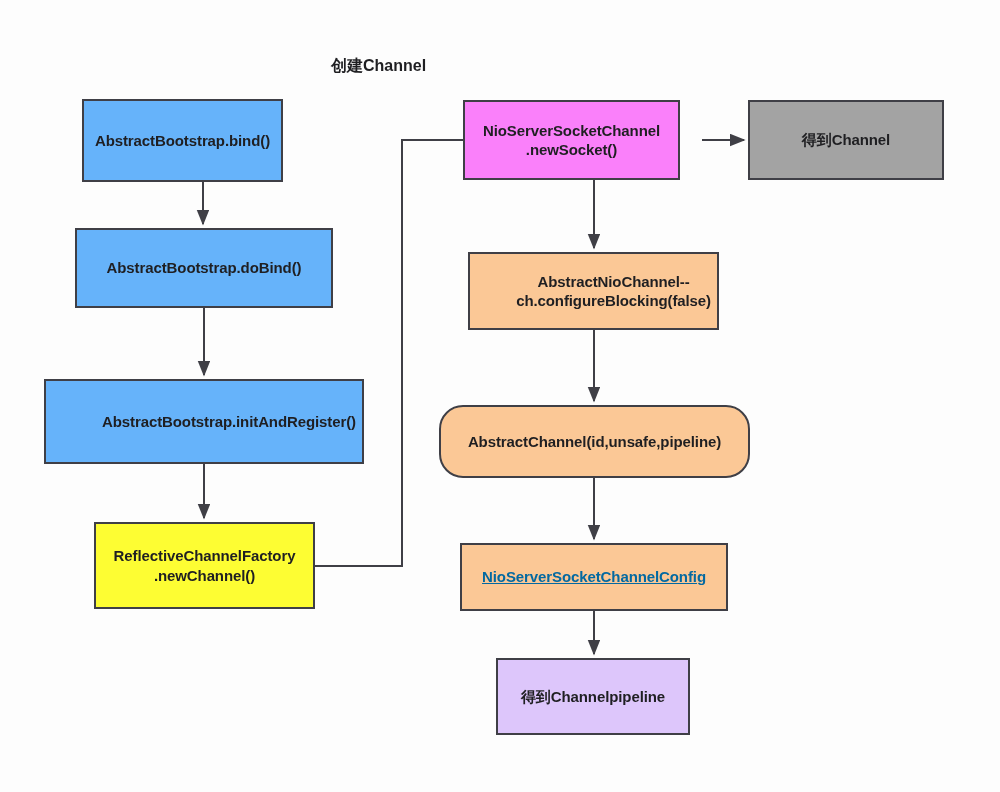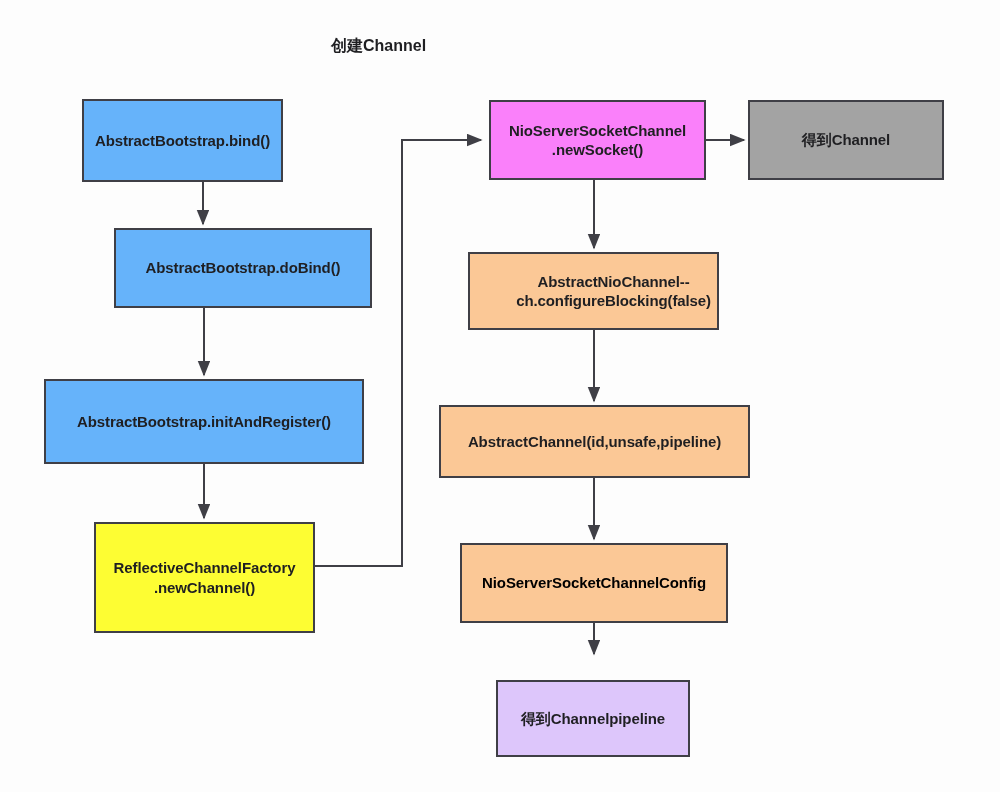--- a/index.html
+++ b/index.html
@@ -50,21 +50,21 @@
     color: #2b2b2e;
     letter-spacing: 0px;
     white-space: nowrap;
   }
 </style>
 </head>
 <body style="background: rgb(253, 253, 253);">
 
 <div id="canvas">
 
-  <div class="title" style="left: 331px; top: 36px; color: rgb(31, 31, 34); text-align: right;">创建Channel</div>
+  <div class="title" style="left: 331px; top: 56px; color: rgb(31, 31, 34); text-align: right;">创建Channel</div>
 
   <svg id="edges" viewBox="0 0 1000 792" xmlns="http://www.w3.org/2000/svg">
     <defs>
       <marker id="arrowhead" markerWidth="9" markerHeight="9" refX="7.2" refY="3.2" orient="auto" markerUnits="strokeWidth">
         <path d="M 0 0 L 8 3.2 L 0 6.4 z" fill="#3f3f46"></path>
       </marker>
     </defs>
     <g id="edge-group">
         <path d="M 203,182 L 203,224" fill="none" stroke="#3f3f46" stroke-width="2" stroke-linejoin="miter" marker-end="url(#arrowhead)"></path>
         <path d="M 204,308 L 204,375" fill="none" stroke="#3f3f46" stroke-width="2" stroke-linejoin="miter" marker-end="url(#arrowhead)"></path>
@@ -73,27 +73,27 @@
         <path d="M 702,140 L 744,140" fill="none" stroke="#3f3f46" stroke-width="2" stroke-linejoin="miter" marker-end="url(#arrowhead)"></path>
         <path d="M 594,180 L 594,248" fill="none" stroke="#3f3f46" stroke-width="2" stroke-linejoin="miter" marker-end="url(#arrowhead)"></path>
         <path d="M 594,330 L 594,401" fill="none" stroke="#3f3f46" stroke-width="2" stroke-linejoin="miter" marker-end="url(#arrowhead)"></path>
         <path d="M 594,478 L 594,539" fill="none" stroke="#3f3f46" stroke-width="2" stroke-linejoin="miter" marker-end="url(#arrowhead)"></path>
         <path d="M 594,611 L 594,654" fill="none" stroke="#3f3f46" stroke-width="2" stroke-linejoin="miter" marker-end="url(#arrowhead)"></path>
       </g>
   </svg>
 
   <div id="node-layer">
       <div class="node" style="left: 82px; top: 99px; width: 201px; height: 83px; background: rgb(102, 179, 250); border-color: rgb(63, 63, 70); color: rgb(31, 31, 34); font-size: 15px;"><span>AbstractBootstrap.bind()</span></div>
-      <div class="node" style="left: 75px; top: 228px; width: 258px; height: 80px; background: rgb(102, 179, 250); border-color: rgb(63, 63, 70); color: rgb(31, 31, 34); font-size: 15px; margin-left: 39px;"><span>AbstractBootstrap.doBind()</span></div>
-      <div class="node" style="left: 44px; top: 379px; width: 320px; height: 85px; background: rgb(102, 179, 250); border-color: rgb(63, 63, 70); color: rgb(31, 31, 34); font-size: 15px;"><span>AbstractBootstrap.initAndRegister()</span></div>
-      <div class="node" style="left: 94px; top: 522px; width: 221px; height: 111px; background: rgb(253, 253, 51); border-color: rgb(63, 63, 70); color: rgb(31, 31, 34); font-size: 15px;"><span>ReflectiveChannelFactory
+      <div class="node" style="left: 75px; top: 228px; width: 258px; height: 80px; background: rgb(102, 179, 250); border-color: rgb(63, 63, 70); color: rgb(31, 31, 34); font-size: 15px;"><span>AbstractBootstrap.doBind()</span></div>
+      <div class="node" style="left: 44px; top: 379px; width: 320px; height: 85px; background: rgb(102, 179, 250); border-color: rgb(63, 63, 70); color: rgb(31, 31, 34); font-size: 15px; justify-content: flex-end;"><span>AbstractBootstrap.initAndRegister()</span></div>
+      <div class="node" style="left: 94px; top: 522px; width: 221px; height: 87px; background: rgb(253, 253, 51); border-color: rgb(63, 63, 70); color: rgb(31, 31, 34); font-size: 15px;"><span>ReflectiveChannelFactory
 .newChannel()</span></div>
-      <div class="node" style="left: 489px; top: 100px; width: 217px; height: 80px; background: rgb(250, 128, 250); border-color: rgb(63, 63, 70); color: rgb(31, 31, 34); font-size: 15px;"><span>NioServerSocketChannel
+      <div class="node" style="left: 463px; top: 100px; width: 217px; height: 80px; background: rgb(250, 128, 250); border-color: rgb(63, 63, 70); color: rgb(31, 31, 34); font-size: 15px;"><span>NioServerSocketChannel
 .newSocket()</span></div>
       <div class="node" style="left: 748px; top: 100px; width: 196px; height: 80px; background: #a3a3a3; border-color: rgb(63, 63, 70); color: rgb(31, 31, 34); font-size: 15px;"><span>得到Channel</span></div>
       <div class="node" style="left: 468px; top: 252px; width: 251px; height: 78px; background: rgb(251, 200, 150); border-color: rgb(63, 63, 70); color: rgb(31, 31, 34); font-size: 15px; justify-content: flex-end;"><span>AbstractNioChannel--
 ch.configureBlocking(false)</span></div>
-      <div class="node" style="left: 439px; top: 405px; width: 311px; height: 73px; background: rgb(251, 200, 150); border-color: rgb(63, 63, 70); color: rgb(31, 31, 34); font-size: 15px;"><span>AbstractChannel(id,unsafe,pipeline)</span></div>
-      <div class="node" style="left: 460px; top: 543px; width: 268px; height: 80px; background: rgb(251, 200, 150); border-color: rgb(63, 63, 70); color: #000000; font-size: 15px;"><span>NioServerSocketChannelConfig</span></div>
-      <div class="node" style="left: 496px; top: 658px; width: 194px; height: 77px; background: rgb(221, 198, 251); border-color: rgb(63, 63, 70); color: rgb(31, 31, 34); font-size: 15px; margin-top: 22px;"><span>得到Channelpipeline</span></div>
+      <div class="node" style="left: 439px; top: 405px; width: 311px; height: 73px; background: rgb(251, 200, 150); border-color: rgb(63, 63, 70); color: rgb(31, 31, 34); font-size: 15px; border-radius: 24px;"><span>AbstractChannel(id,unsafe,pipeline)</span></div>
+      <div class="node" style="left: 460px; top: 543px; width: 268px; height: 68px; background: rgb(251, 200, 150); border-color: rgb(63, 63, 70); color: #0369a1; font-size: 15px; text-decoration: underline;"><span>NioServerSocketChannelConfig</span></div>
+      <div class="node" style="left: 496px; top: 658px; width: 194px; height: 77px; background: rgb(221, 198, 251); border-color: rgb(63, 63, 70); color: rgb(31, 31, 34); font-size: 15px;"><span>得到Channelpipeline</span></div>
     </div>
 
 </div>
 
 </body></html>

